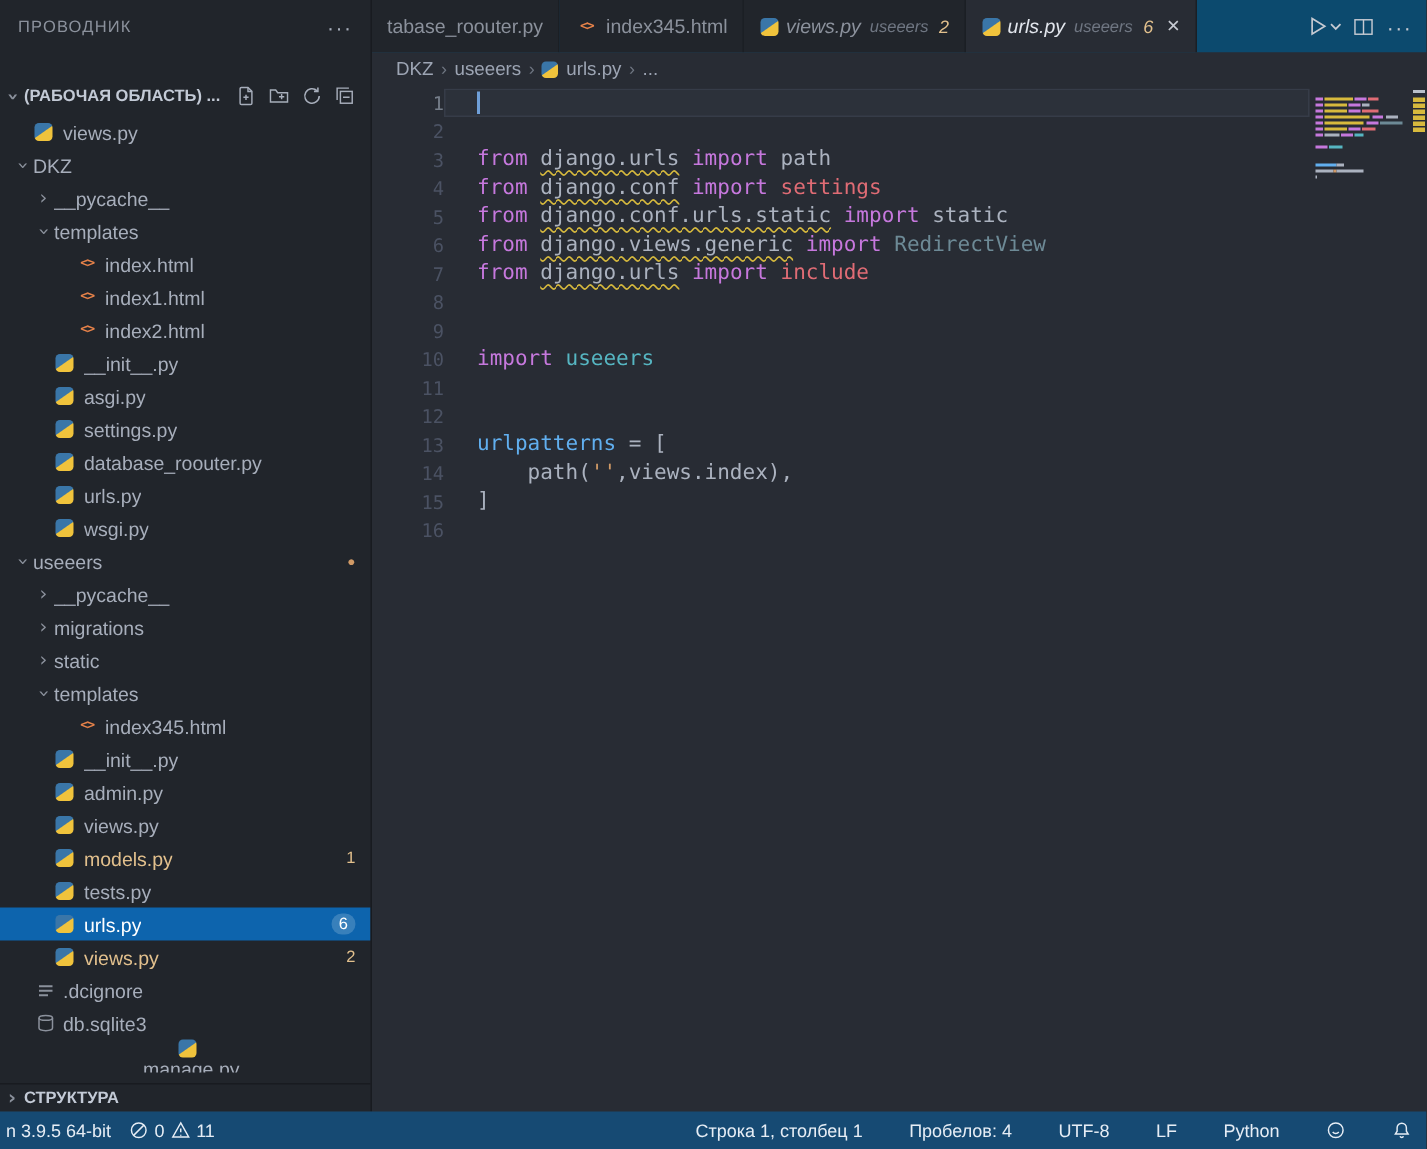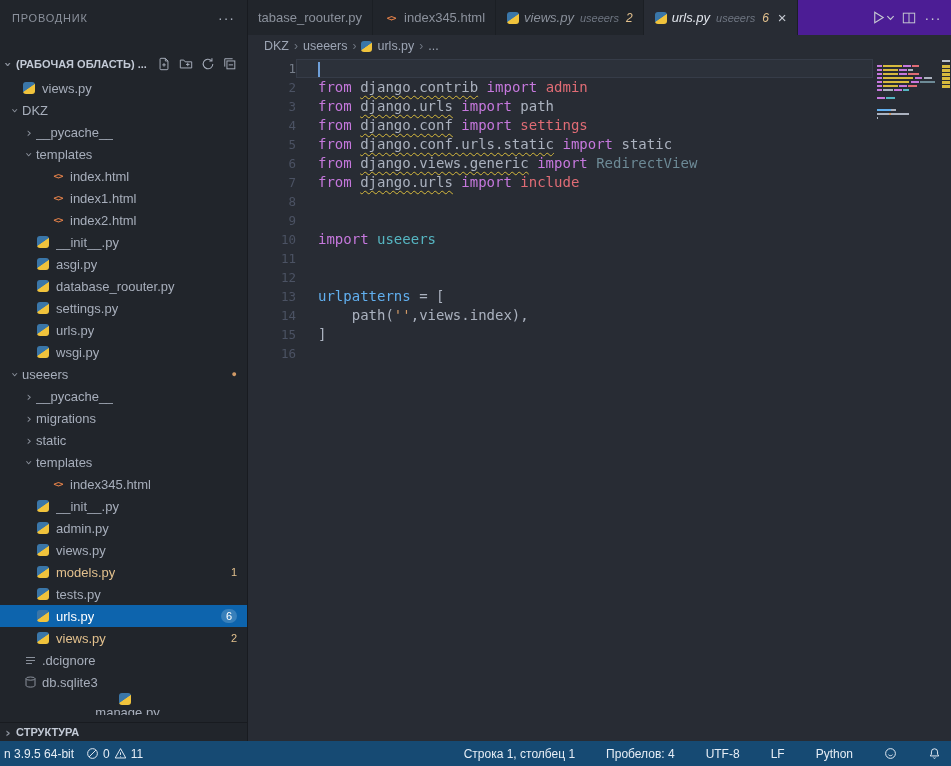--- a/index.html
+++ b/index.html
@@ -54,21 +54,21 @@
   .dot { margin-left: auto; margin-right: 10px; color: #d19a66; font-size: 9px; flex: none; }
 
   .outline-header {
     margin-top: auto; flex: none; height: 19px; display: flex; align-items: center;
     border-top: 1px solid #181b20; font-size: 11px; font-weight: bold; color: #c3cad6; cursor: pointer;
   }
   .outline-header .chev { width: 16px; text-align: center; }
 
   
   .editor-col { flex: 1; min-width: 0; display: flex; flex-direction: column; background: #282c34; }
-  .tabbar { height: 35px; flex: none; background: #4c1d95; display: flex; }
+  .tabbar { height: 35px; flex: none; background: #0c4a6e; display: flex; }
   .tabs { display: flex; flex: 1; min-width: 0; overflow: hidden; }
   .tab {
     height: 35px; display: flex; align-items: center; padding: 0 10px;
     font-size: 13px; color: #8b919c; background: #21252b;
     border-right: 1px solid #1b1f24; cursor: pointer; white-space: nowrap; flex: none;
   }
   .tab.active { background: #282c34; color: #e2e6ed; }
   .tab .ic { margin-right: 5px; }
   .tab .detail { font-size: 11px; color: #6f7682; margin-left: 6px; }
   .tab .tbadge { margin-left: 7px; font-size: 12px; color: var(--mod); }
@@ -200,26 +200,26 @@
             <span class="tree-label">__init__.py</span>
           </div>
           <div class="tree-row" style="padding-left: 22px;">
             <span class="file-pad"></span>
             <span class="ic py"></span>
             <span class="tree-label">asgi.py</span>
           </div>
           <div class="tree-row" style="padding-left: 22px;">
             <span class="file-pad"></span>
             <span class="ic py"></span>
+            <span class="tree-label">settings.py</span>
+          </div>
+          <div class="tree-row" style="padding-left: 22px;">
+            <span class="file-pad"></span>
+            <span class="ic py"></span>
             <span class="tree-label">database_roouter.py</span>
-          </div>
-          <div class="tree-row" style="padding-left: 22px;">
-            <span class="file-pad"></span>
-            <span class="ic py"></span>
-            <span class="tree-label">settings.py</span>
           </div>
           <div class="tree-row" style="padding-left: 22px;">
             <span class="file-pad"></span>
             <span class="ic py"></span>
             <span class="tree-label">urls.py</span>
           </div>
           <div class="tree-row" style="padding-left: 22px;">
             <span class="file-pad"></span>
             <span class="ic py"></span>
             <span class="tree-label">wsgi.py</span>
@@ -378,21 +378,21 @@
           </span>
           <span class="bc-sep">›</span>
           <span class="bc-item">
             <span>...</span>
           </span>
         </div>
 
       <div class="editor">
         <div id="codelines">
             <div class="line current"><span class="ln">1</span><span class="code"><span class="cursor"></span></span></div>
-            <div class="line"><span class="ln">2</span><span class="code"><span style="color:#c678dd">from</span><span style="color:#abb2bf"> </span><span style="color:#abb2bf" class="u">django.contrib</span><span style="color:#abb2bf"> </span><span style="color:#c678dd">import</span><span style="color:#abb2bf"> </span><span style="color:#e06c75">admin</span></span></div>
+            <div class="line"><span class="ln">2</span></div>
             <div class="line"><span class="ln">3</span><span class="code"><span style="color:#c678dd">from</span><span style="color:#abb2bf"> </span><span style="color:#abb2bf" class="u">django.urls</span><span style="color:#abb2bf"> </span><span style="color:#c678dd">import</span><span style="color:#abb2bf"> </span><span style="color:#abb2bf">path</span></span></div>
             <div class="line"><span class="ln">4</span><span class="code"><span style="color:#c678dd">from</span><span style="color:#abb2bf"> </span><span style="color:#abb2bf" class="u">django.conf</span><span style="color:#abb2bf"> </span><span style="color:#c678dd">import</span><span style="color:#abb2bf"> </span><span style="color:#e06c75">settings</span></span></div>
             <div class="line"><span class="ln">5</span><span class="code"><span style="color:#c678dd">from</span><span style="color:#abb2bf"> </span><span style="color:#abb2bf" class="u">django.conf.urls.static</span><span style="color:#abb2bf"> </span><span style="color:#c678dd">import</span><span style="color:#abb2bf"> </span><span style="color:#abb2bf">static</span></span></div>
             <div class="line"><span class="ln">6</span><span class="code"><span style="color:#c678dd">from</span><span style="color:#abb2bf"> </span><span style="color:#abb2bf" class="u">django.views.generic</span><span style="color:#abb2bf"> </span><span style="color:#c678dd">import</span><span style="color:#abb2bf"> </span><span style="color:#6d8a96">RedirectView</span></span></div>
             <div class="line"><span class="ln">7</span><span class="code"><span style="color:#c678dd">from</span><span style="color:#abb2bf"> </span><span style="color:#abb2bf" class="u">django.urls</span><span style="color:#abb2bf"> </span><span style="color:#c678dd">import</span><span style="color:#abb2bf"> </span><span style="color:#e06c75">include</span></span></div>
             <div class="line"><span class="ln">8</span></div>
             <div class="line"><span class="ln">9</span><span class="code"></span></div>
             <div class="line"><span class="ln">10</span><span class="code"><span style="color:#c678dd">import</span><span style="color:#abb2bf"> </span><span style="color:#56b6c2">useeers</span></span></div>
             <div class="line"><span class="ln">11</span><span class="code"></span></div>
             <div class="line"><span class="ln">12</span><span class="code"></span></div>

